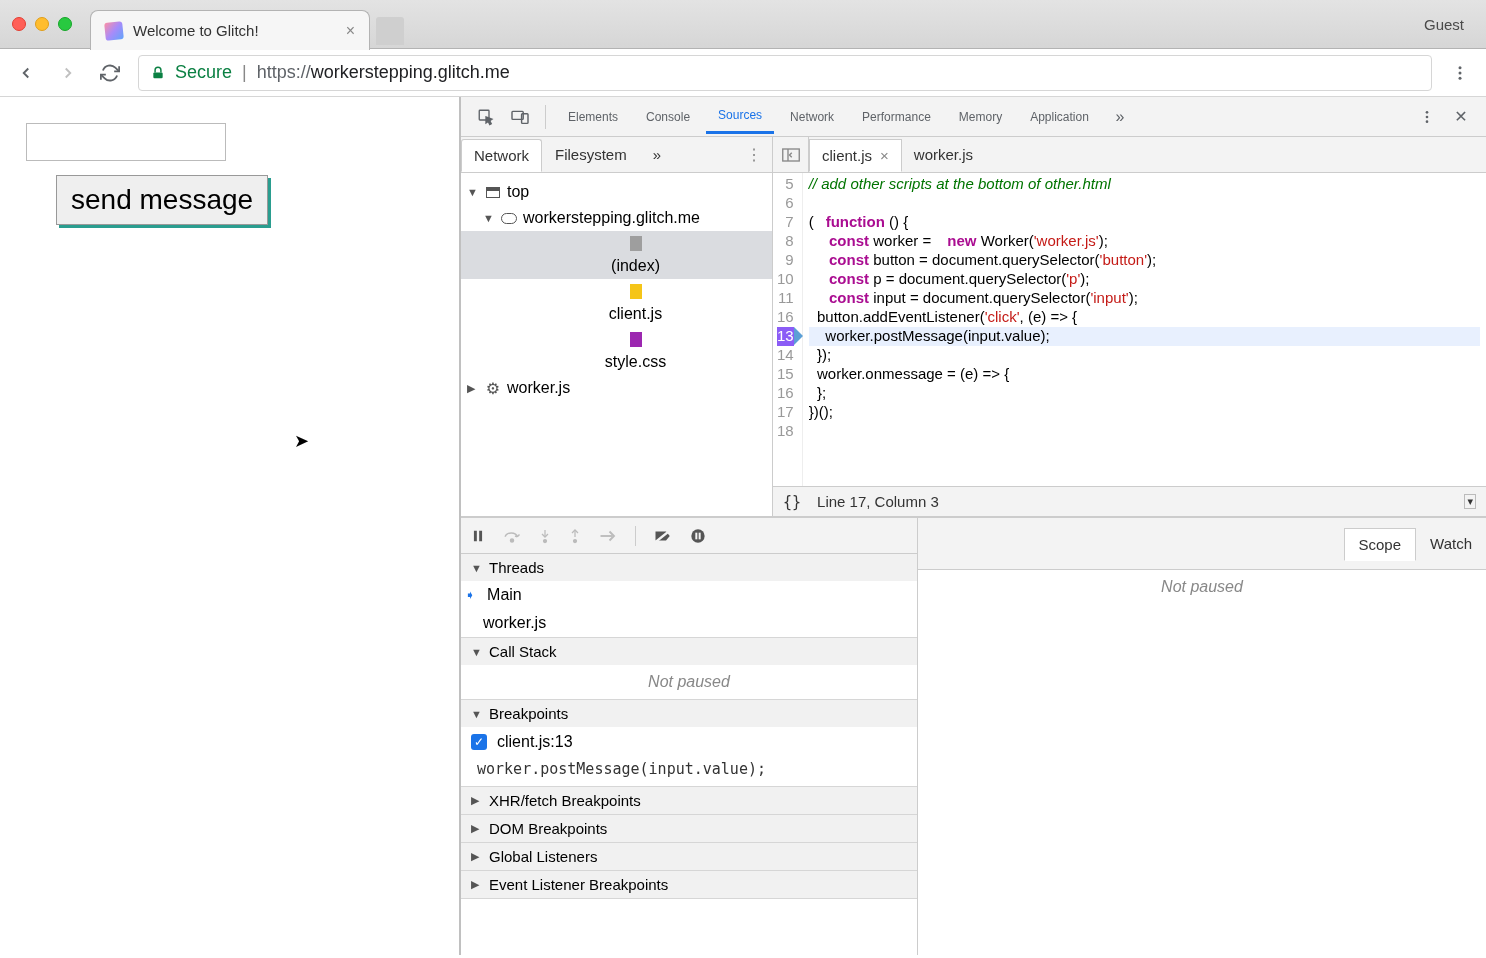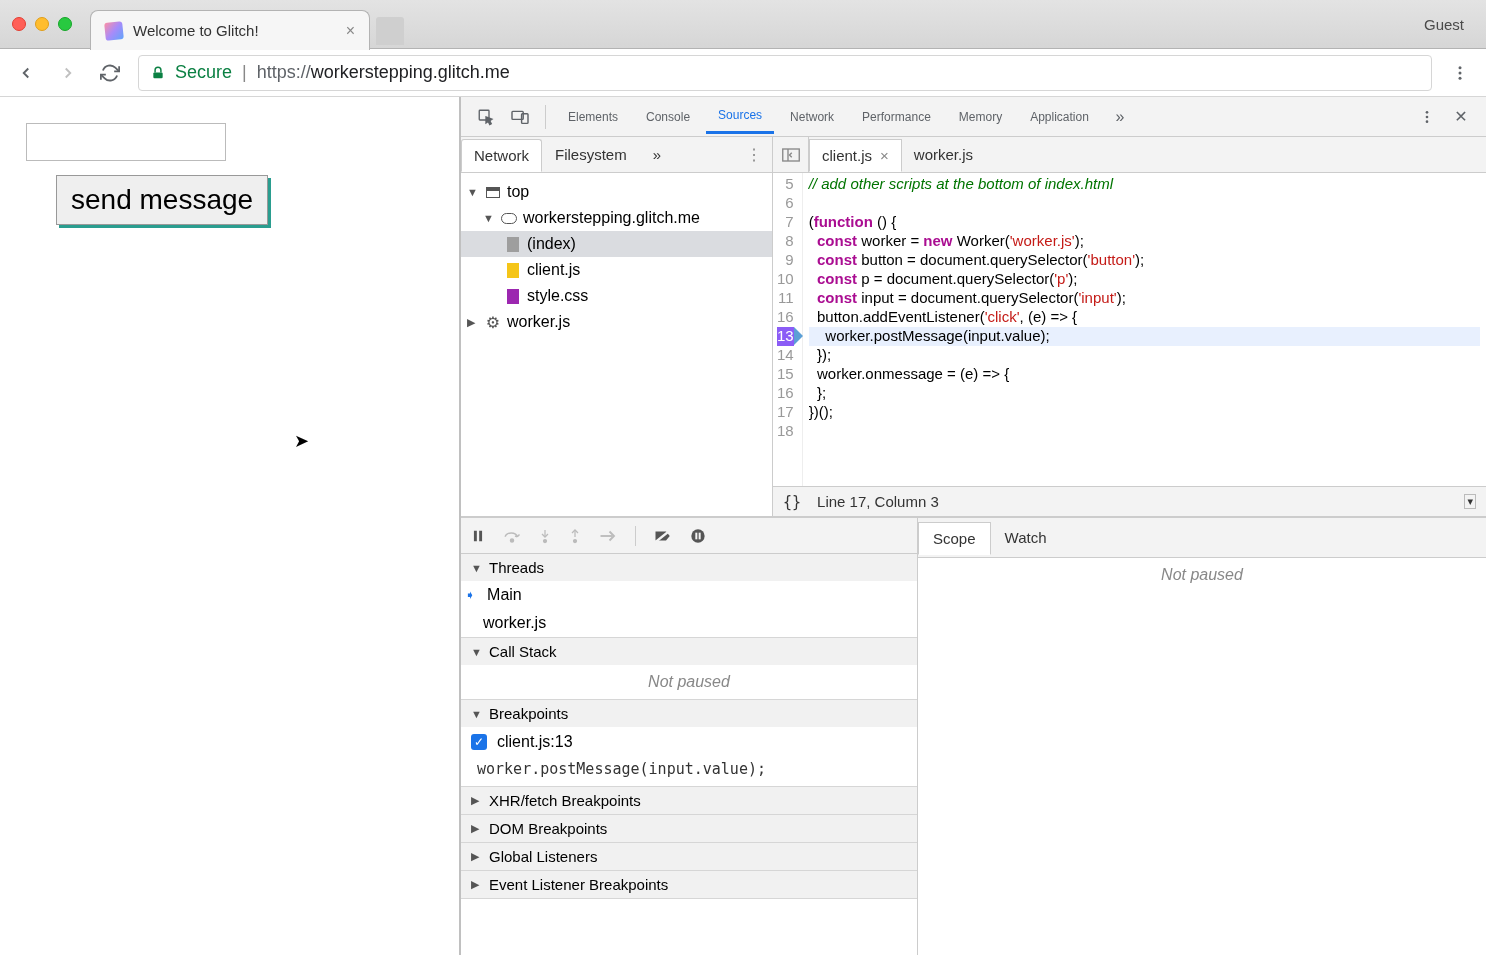--- a/index.html
+++ b/index.html
@@ -38,21 +38,21 @@
 .dt-upper{display:flex;height:380px;border-bottom:1px solid #ccc;}
 .nav-panel{width:312px;border-right:1px solid #ccc;display:flex;flex-direction:column;}
 .nav-tabs{height:36px;border-bottom:1px solid #ccc;display:flex;align-items:center;background:#f3f3f3;}
 .nav-tab{padding:7px 12px;font-size:15px;color:#333;cursor:pointer;border:1px solid transparent;}
 .nav-tab.active{background:#fff;border:1px solid #ccc;border-bottom:1px solid #fff;border-radius:3px 3px 0 0;margin-bottom:-1px;}
 .nav-more{margin-left:auto;padding:4px 10px;color:#888;}
 .filetree{flex:1;padding:6px 0;font-size:16px;}
 .ft-row{display:flex;align-items:center;padding:4px 6px;gap:6px;cursor:pointer;}
 .ft-row.sel{background:#dadce0;}
 .ft-indent1{padding-left:22px;}
-.ft-indent2{padding-left:44px;}
+.ft-indent2{padding-left:44px;flex-direction:column;}
 .tri{font-size:11px;color:#555;width:12px;}
 .fi{width:16px;height:16px;display:inline-flex;align-items:center;justify-content:center;}
 .fi-window{width:14px;height:11px;border:1.5px solid #555;border-top:4px solid #555;}
 .fi-cloud{width:18px;height:11px;border:1.5px solid #555;border-radius:50px;}
 .fi-doc{width:12px;height:15px;background:#9e9e9e;}
 .fi-js{width:12px;height:15px;background:#f5c518;}
 .fi-css{width:12px;height:15px;background:#9c27b0;}
 .fi-gear{color:#555;}
 .editor-panel{flex:1;display:flex;flex-direction:column;}
 .editor-tabs{height:36px;border-bottom:1px solid #ccc;display:flex;align-items:center;background:#f3f3f3;}
@@ -60,41 +60,41 @@
 .ed-tab{padding:7px 12px;font-size:15px;color:#333;cursor:pointer;display:flex;align-items:center;gap:8px;}
 .ed-tab.active{background:#fff;border:1px solid #ccc;border-bottom:1px solid #fff;margin-bottom:-1px;}
 .code{flex:1;display:flex;font-family:Menlo,Consolas,monospace;font-size:15px;overflow:hidden;}
 .gutter{background:#fff;text-align:right;color:#999;padding:2px 8px 2px 4px;border-right:1px solid #eee;}
 .gline{height:19px;}
 .gline.exec{background:#8b5cf6;color:#fff;position:relative;}
 .gline.exec::after{content:"";position:absolute;right:-9px;top:0;border-top:9.5px solid transparent;border-bottom:9.5px solid transparent;border-left:9px solid #5b9fd6;}
 .codelines{padding:2px 6px;flex:1;}
 .cline{height:19px;white-space:pre;}
 .cline.exec{background:#e8f0fe;}
-.c-kw{color:#aa0d91;font-weight:bold;}
+.c-kw{color:#aa0d91;font-weight:bold;margin-left:12px;}
 .c-str{color:#c41a16;}
 .c-cm{color:#007400;font-style:italic;}
 .statusbar{height:30px;border-top:1px solid #ccc;display:flex;align-items:center;padding:0 10px;font-size:15px;color:#333;background:#f3f3f3;}
 .statusbar .curly{font-family:monospace;margin-right:16px;}
 .statusbar .pos{flex:1;}
 .dt-lower{flex:1;display:flex;border-top:1px solid #ccc;}
 .debug-panel{width:457px;border-right:1px solid #ccc;display:flex;flex-direction:column;overflow:auto;}
 .debug-toolbar{height:36px;border-bottom:1px solid #ccc;display:flex;align-items:center;padding:0 10px;gap:18px;background:#f3f3f3;}
 .dbgbtn{color:#555;display:flex;align-items:center;}
 .dbgbtn.disabled{color:#bbb;}
 .sect{border-bottom:1px solid #d6d6d6;}
 .sect-hdr{background:#f1f1f1;padding:5px 10px;font-size:15px;display:flex;align-items:center;gap:6px;cursor:pointer;}
 .thread-row{padding:5px 22px;display:flex;align-items:center;gap:8px;}
 .thread-row.active::before{content:"➧";color:#1a73e8;margin-left:-18px;margin-right:4px;font-size:12px;}
 .notpaused{text-align:center;color:#888;font-style:italic;padding:8px;}
 .bp-row{padding:6px 10px;display:flex;align-items:center;gap:10px;}
 .bp-cb{width:16px;height:16px;background:#1a73e8;border-radius:3px;display:flex;align-items:center;justify-content:center;color:#fff;font-size:12px;}
 .bp-code{padding:3px 10px 8px 16px;font-family:Menlo,monospace;font-size:15px;color:#333;}
 .scope-panel{flex:1;}
-.scope-tabs{height:40px;border-bottom:1px solid #ccc;display:flex;align-items:center;background:#f3f3f3;}
+.scope-tabs{height:52px;border-bottom:1px solid #ccc;display:flex;align-items:center;background:#f3f3f3;justify-content:flex-end;}
 .scope-tab{padding:7px 14px;font-size:15px;color:#333;cursor:pointer;}
 .scope-tab.active{background:#fff;border:1px solid #ccc;border-bottom:1px solid #fff;margin-bottom:-1px;}
 .cursor-img{position:absolute;left:294px;top:430px;font-size:18px;pointer-events:none;}
 svg{display:block;}
 </style>
 </head>
 <body>
 
 <div class="titlebar">
   <div class="traffic">
@@ -267,21 +267,21 @@
                 <div class="gline">11</div>
                 <div class="gline">16</div>
                 <div class="gline exec">13</div>
                 <div class="gline">14</div>
                 <div class="gline">15</div>
                 <div class="gline">16</div>
                 <div class="gline">17</div>
                 <div class="gline">18</div>
               </div>
             <div class="codelines" id="codelines">
-                <div class="cline"><span class="c-cm">// add other scripts at the bottom of index.html</span></div>
+                <div class="cline"><span class="c-cm">// add other scripts at the bottom of other.html</span></div>
                 <div class="cline"></div>
                 <div class="cline">(<span class="c-kw">function</span> () {</div>
                 <div class="cline">  <span class="c-kw">const</span> worker = <span class="c-kw">new</span> Worker(<span class="c-str">'worker.js'</span>);</div>
                 <div class="cline">  <span class="c-kw">const</span> button = document.querySelector(<span class="c-str">'button'</span>);</div>
                 <div class="cline">  <span class="c-kw">const</span> p = document.querySelector(<span class="c-str">'p'</span>);</div>
                 <div class="cline">  <span class="c-kw">const</span> input = document.querySelector(<span class="c-str">'input'</span>);</div>
                 <div class="cline">  button.addEventListener(<span class="c-str">'click'</span>, (e) =&gt; {</div>
                 <div class="cline exec">    worker.postMessage(input.value);</div>
                 <div class="cline">  });</div>
                 <div class="cline">  worker.onmessage = (e) =&gt; {</div>

